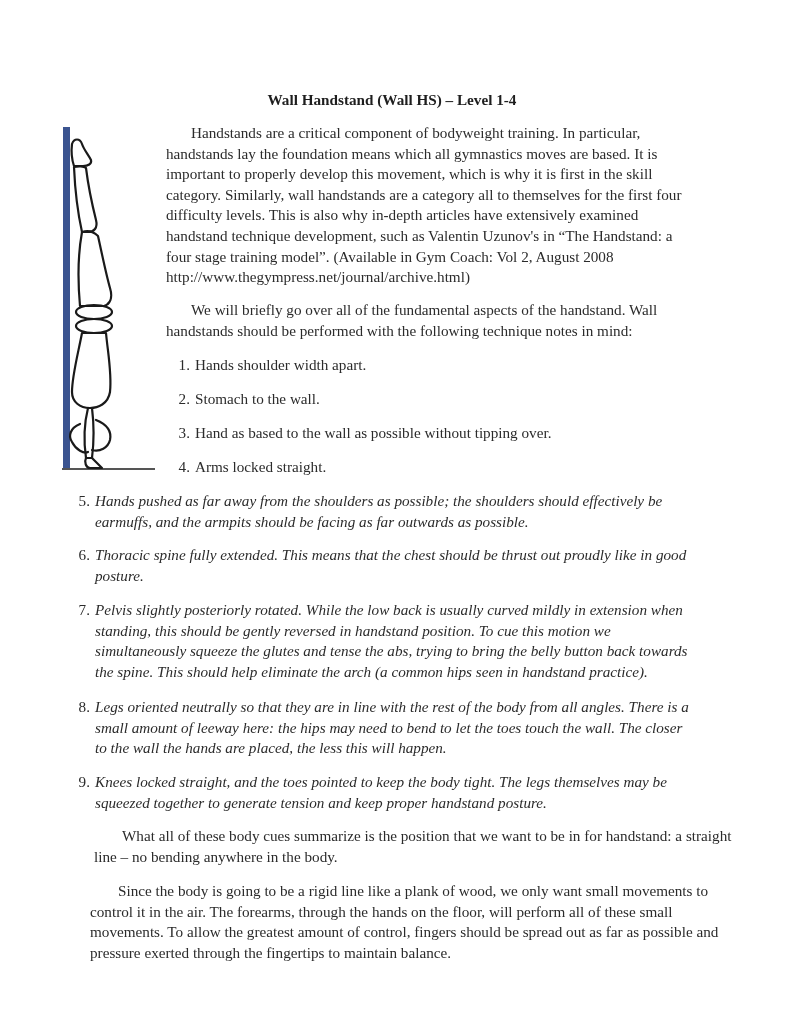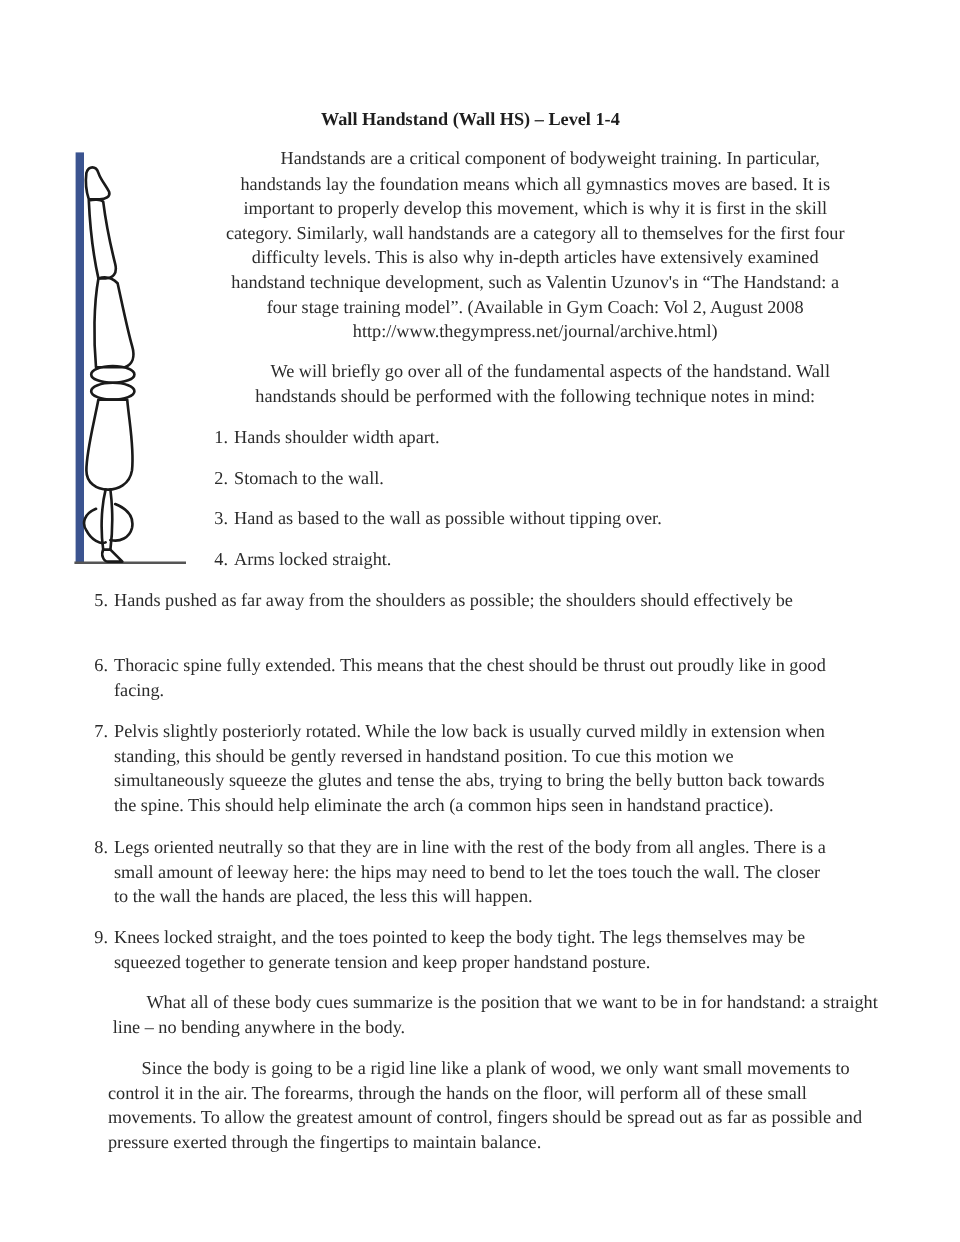--- a/index.html
+++ b/index.html
@@ -37,21 +37,20 @@
     .figure {
       position: absolute;
       left: 46px;
       top: 124px;
       width: 110px;
       height: 350px;
     }
     .p {
       position: absolute;
       margin: 0;
-      text-align: center;
     }
     .intro1 { left: 154px; top: 123px; width: 560px; }
     .intro2 { left: 154px; top: 300px; width: 560px; }
     .line { display: block; white-space: nowrap; }
     .li {
       position: absolute;
       display: block;
     }
     .li .num {
       position: absolute;
@@ -68,21 +67,21 @@
       position: absolute;
       left: 0;
       width: 20px;
       text-align: right;
     }
     .li2 .txt {
       position: absolute;
       left: 25px;
       width: 620px;
     }
-    .li2 .txt .line { white-space: nowrap; }
+    .li2 .txt .line { white-space: nowrap; font-style: italic; }
     .body-p {
       position: absolute;
       left: 38px;
       width: 700px;
     }
     .body-p .first { padding-left: 28px; }
   </style>
 </head>
 <body>
 
@@ -150,28 +149,29 @@
   </div>
   <div class="li" style="left:158px; top:457px;">
     <span class="num">4.</span>
     <span class="txt">Arms locked straight.</span>
   </div>
 
   <div class="li2" style="position:absolute; left:58px; top:491px; width:680px;">
     <span class="num">5.</span>
     <div class="txt">
       <span class="line">Hands pushed as far away from the shoulders as possible; the shoulders should effectively be</span>
+      <span class="line">earmuffs, and the armpits should be facing as far outwards as possible.</span>
     </div>
   </div>
 
   <div class="li2" style="position:absolute; left:58px; top:545px; width:680px;">
     <span class="num">6.</span>
     <div class="txt">
       <span class="line">Thoracic spine fully extended. This means that the chest should be thrust out proudly like in good</span>
-      <span class="line">facing.</span>
+      <span class="line">posture.</span>
     </div>
   </div>
 
   <div class="li2" style="position:absolute; left:58px; top:600px; width:680px;">
     <span class="num">7.</span>
     <div class="txt">
       <span class="line">Pelvis slightly posteriorly rotated. While the low back is usually curved mildly in extension when</span>
       <span class="line">standing, this should be gently reversed in handstand position. To cue this motion we</span>
       <span class="line">simultaneously squeeze the glutes and tense the abs, trying to bring the belly button back towards</span>
       <span class="line">the spine. This should help eliminate the arch (a common hips seen in handstand practice).</span>

